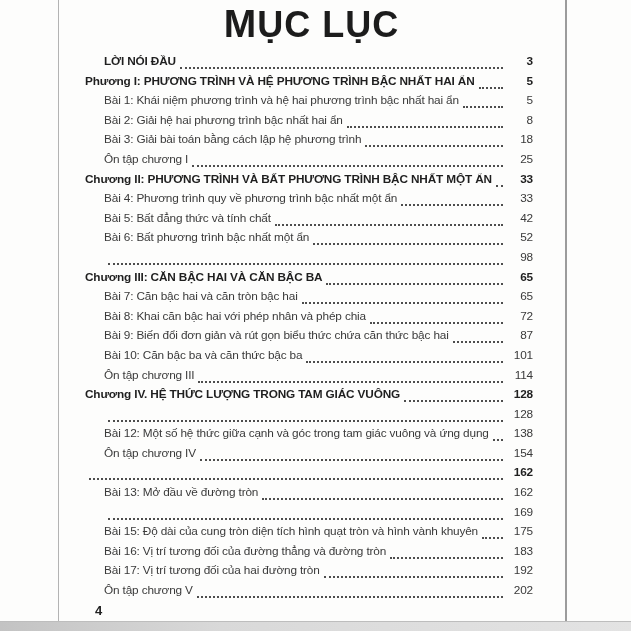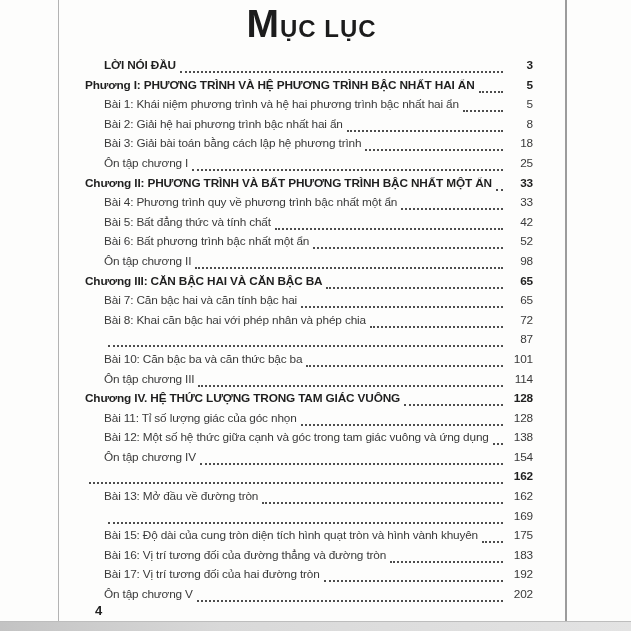--- a/index.html
+++ b/index.html
@@ -44,21 +44,21 @@
   .page-content {
     position: absolute;
     left: 58px;
     top: 0;
     width: 507px;
     bottom: 9px;
   }
   .doc-title {
     margin: 6px 0 9px 0;
     text-align: center;
-    font-size: 24px;
+    font-size: 36px;
     line-height: 36px;
     font-weight: 700;
     letter-spacing: 1px;
     color: #1c1c1c;
     text-transform: uppercase;
   }
   .doc-title::first-letter {
     font-size: 39px;
   }
   .toc {
@@ -164,60 +164,59 @@
     <span class="label">Bài 5: Bất đẳng thức và tính chất</span>
     <span class="leader"></span>
     <span class="pg">42</span>
   </div>
         <div class="row lesson">
     <span class="label">Bài 6: Bất phương trình bậc nhất một ẩn</span>
     <span class="leader"></span>
     <span class="pg">52</span>
   </div>
         <div class="row review">
-    <span class="label">Ôn tập chương II</span>
     <span class="leader"></span>
     <span class="pg">98</span>
   </div>
         <div class="row chapter">
     <span class="label">Chương III: CĂN BẬC HAI VÀ CĂN BẬC BA</span>
     <span class="leader"></span>
     <span class="pg">65</span>
   </div>
         <div class="row lesson">
-    <span class="label">Bài 7: Căn bậc hai và căn tính bậc hai</span>
+    <span class="label">Bài 7: Căn bậc hai và căn tròn bậc hai</span>
     <span class="leader"></span>
     <span class="pg">65</span>
   </div>
         <div class="row lesson">
     <span class="label">Bài 8: Khai căn bậc hai với phép nhân và phép chia</span>
     <span class="leader"></span>
     <span class="pg">72</span>
   </div>
         <div class="row lesson">
+    <span class="label">Bài 9: Biến đổi đơn giản và rút gọn biểu thức chứa căn thức bậc hai</span>
     <span class="leader"></span>
     <span class="pg">87</span>
   </div>
         <div class="row lesson">
     <span class="label">Bài 10: Căn bậc ba và căn thức bậc ba</span>
     <span class="leader"></span>
     <span class="pg">101</span>
   </div>
         <div class="row review">
     <span class="label">Ôn tập chương III</span>
     <span class="leader"></span>
     <span class="pg">114</span>
   </div>
         <div class="row chapter">
     <span class="label">Chương IV. HỆ THỨC LƯỢNG TRONG TAM GIÁC VUÔNG</span>
     <span class="leader"></span>
     <span class="pg">128</span>
   </div>
         <div class="row lesson">
-    <span class="label">Bài 11: Tỉ số lượng giác của góc nhọn</span>
     <span class="leader"></span>
     <span class="pg">128</span>
   </div>
         <div class="row lesson">
     <span class="label">Bài 12: Một số hệ thức giữa cạnh và góc trong tam giác vuông và ứng dụng</span>
     <span class="leader"></span>
     <span class="pg">138</span>
   </div>
         <div class="row review">
     <span class="label">Ôn tập chương IV</span>

